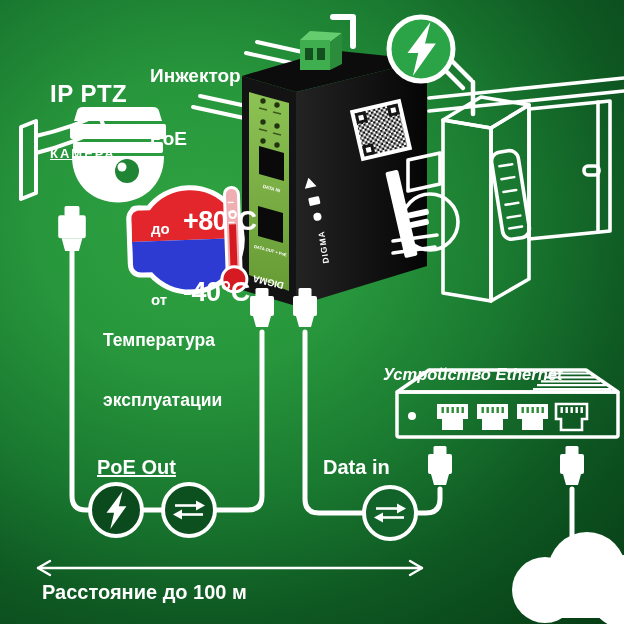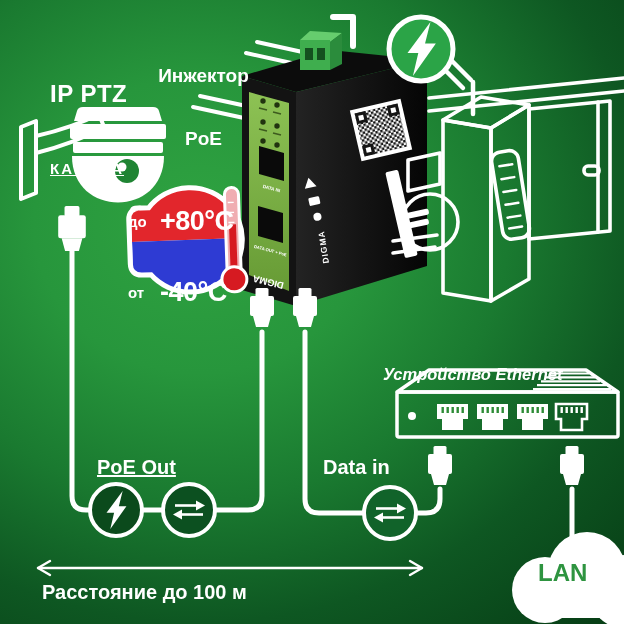--- a/index.html
+++ b/index.html
@@ -4,25 +4,25 @@
 <style>
   html,body{margin:0;padding:0;background:#222;}
   .stage{
     position:relative;width:624px;height:624px;overflow:hidden;
     font-family:"Liberation Sans", sans-serif;
     background:
       radial-gradient(95% 85% at 32% 36%, #2fa341 0%, #27963c 28%, #1a7a30 52%, #0e5722 75%, #073f16 100%);
   }
   .lbl{position:absolute;color:#fff;font-weight:700;line-height:1.18;white-space:pre;}
   .ctr{text-align:left;}
-  .rgt{text-align:center;}
+  .rgt{text-align:left;}
   svg.full{position:absolute;left:0;top:0;}
   .camera-title{font-size:24px;letter-spacing:.5px;}
-  .camera-sub{font-size:15px;letter-spacing:2px;margin-top:14px;text-decoration:underline;}
-  .temp-row{position:absolute;display:flex;align-items:center;gap:8px;color:#fff;font-weight:700;}
+  .camera-sub{font-size:13px;letter-spacing:2px;margin-top:0;text-decoration:underline;}
+  .temp-row{position:absolute;display:flex;align-items:flex-end;gap:8px;color:#fff;font-weight:700;padding-left:23px;}
   .temp-pfx{font-size:15px;width:24px;}
   .temp-val{font-size:27px;letter-spacing:-.5px;}
   .lan{color:#2e9440;font-size:24px;font-weight:700;}
 </style>
 </head>
 <body>
 
 <div class="stage">
 
   <svg class="full" width="624" height="624" viewBox="0 0 624 624">
@@ -276,26 +276,29 @@
 
   <div class="temp-row" style="left:128px;top:206px;width:106px;">
     <span class="temp-pfx">до</span>
     <span class="temp-val">+80°C</span>
   </div>
   <div class="temp-row" style="left:128px;top:242px;width:106px;margin-top:35px;">
     <span class="temp-pfx">от</span>
     <span class="temp-val">-40°C</span>
   </div>
 
+  <div class="lbl ctr" style="left:103px;top:290px;width:158px;font-size:17.5px;line-height:20px;">
+    <div>Температура</div>
+    <div>эксплуатации</div>
+  </div>
 
   <div class="lbl ctr" style="left:383px;top:326px;width:238px;font-size:16.5px;line-height:19.5px;font-style:italic;">
     <div>Устройство Ethernet</div>
   </div>
 
   <div class="lbl ctr" style="left:97px;top:456px;width:110px;font-size:20px;text-decoration:underline;">PoE Out</div>
 
   <div class="lbl ctr" style="left:323px;top:456px;width:100px;font-size:20px;">Data in</div>
 
   <div class="lbl ctr" style="left:42px;top:581px;width:400px;font-size:20px;">Расстояние до 100 м</div>
 
-  <div class="lbl ctr lan" style="left:538px;top:559px;width:76px;">LAN</div>
 
 </div>
 
 </body></html>

